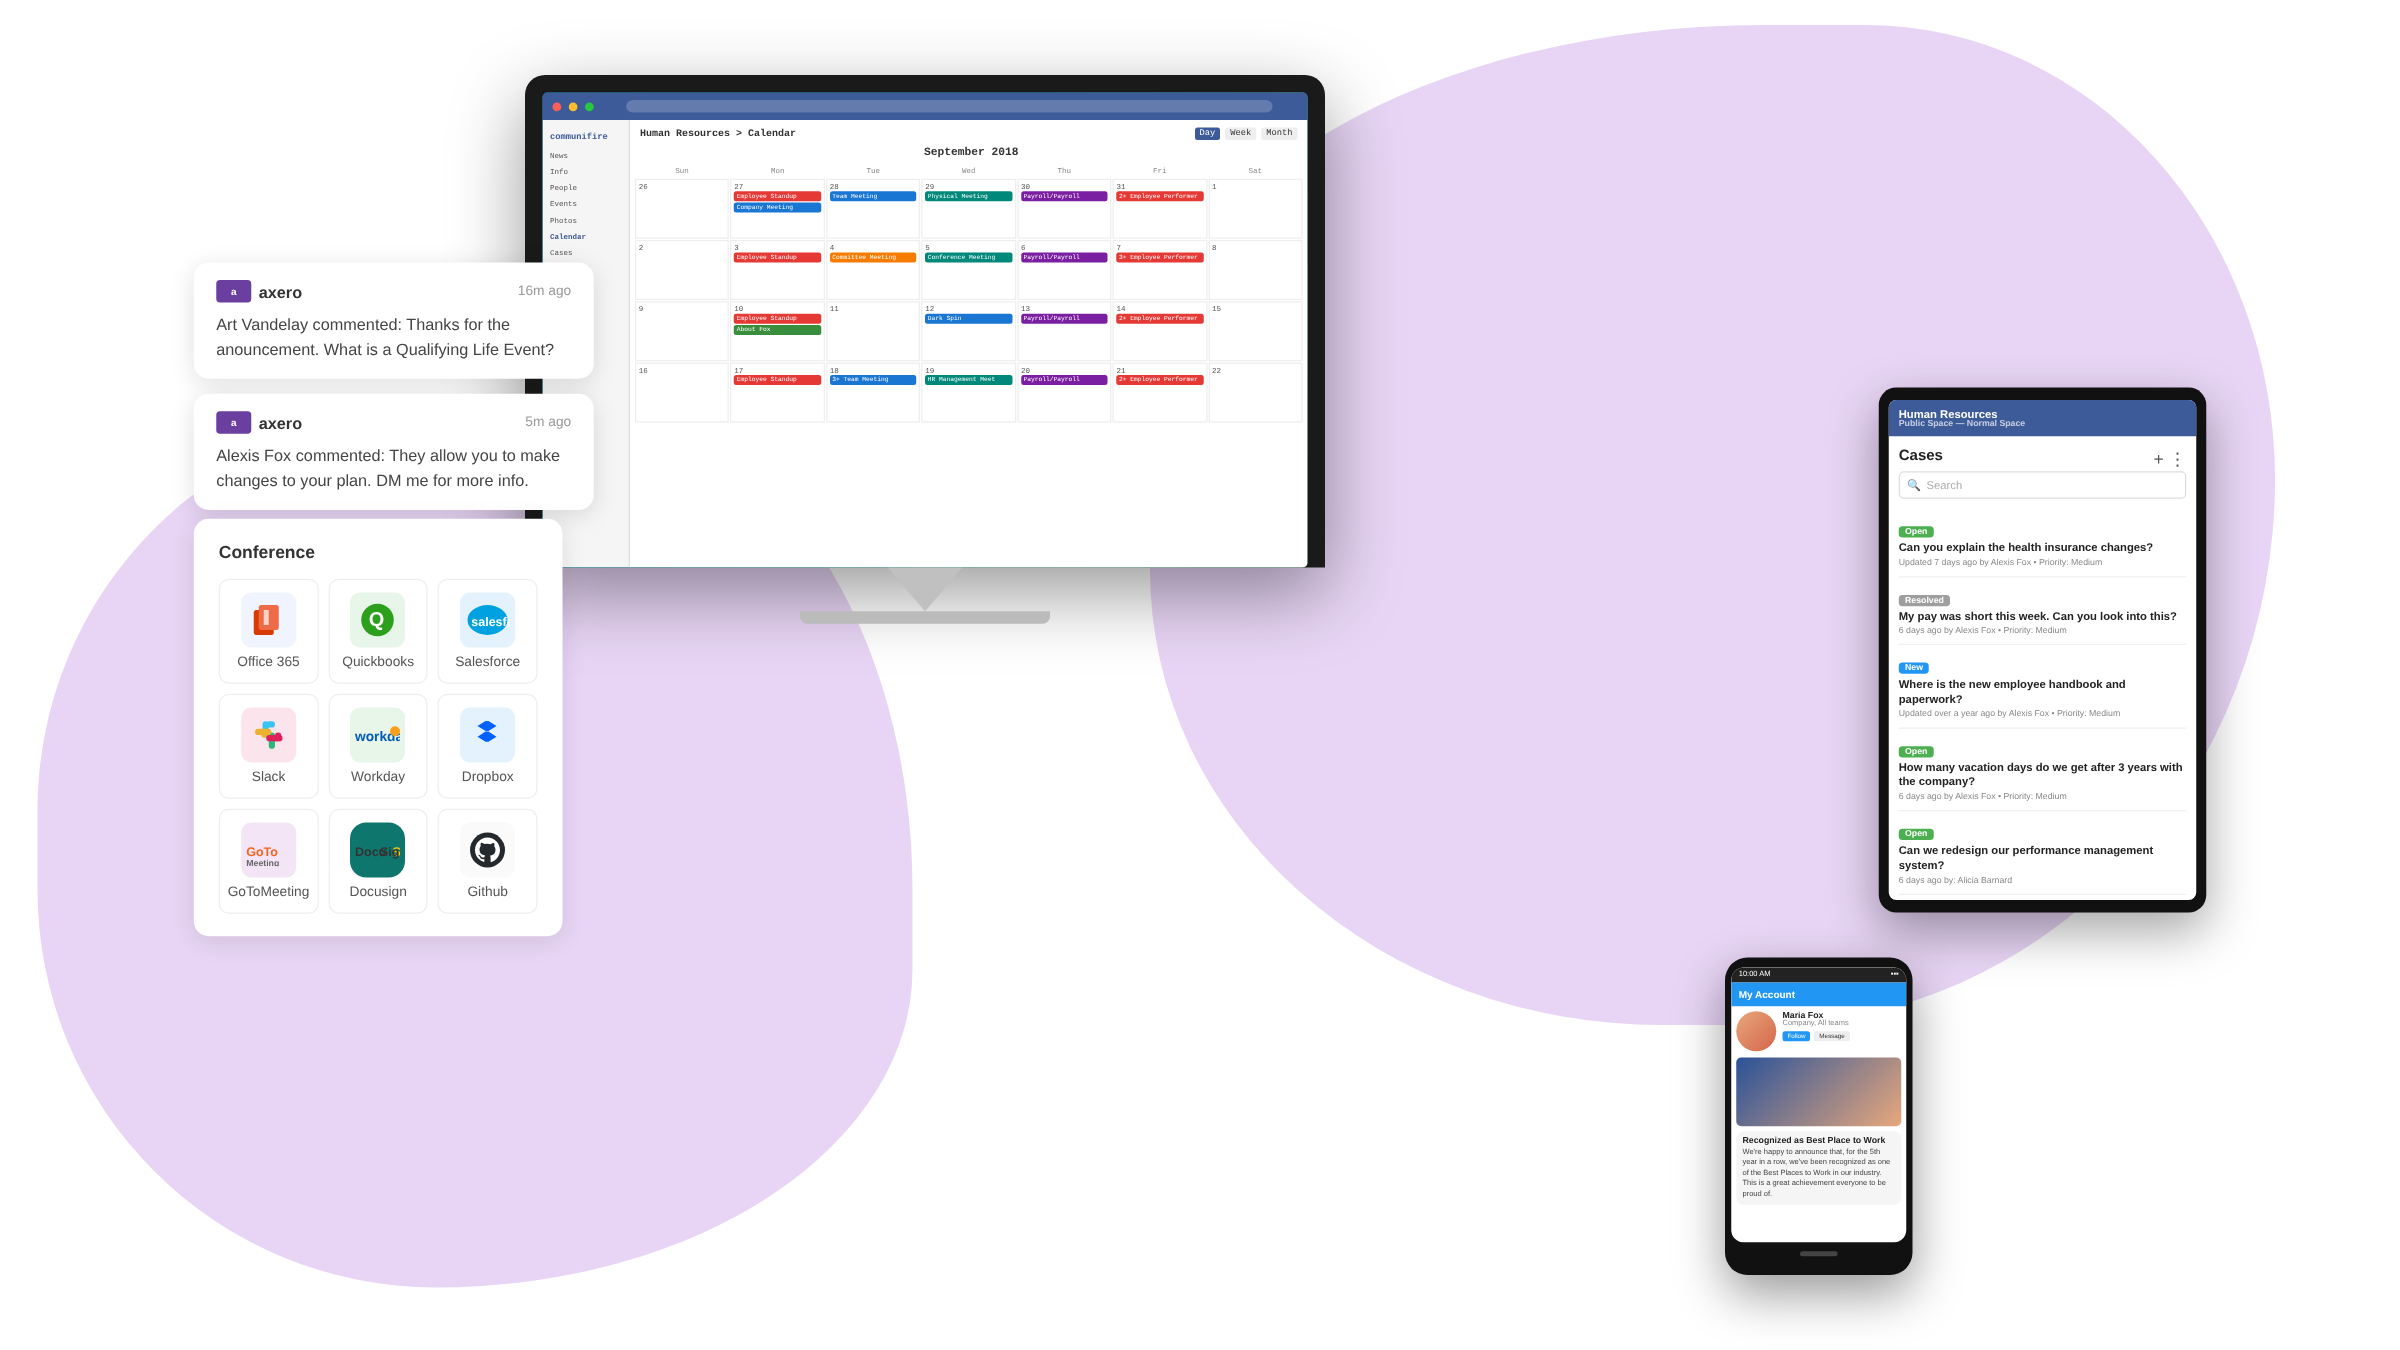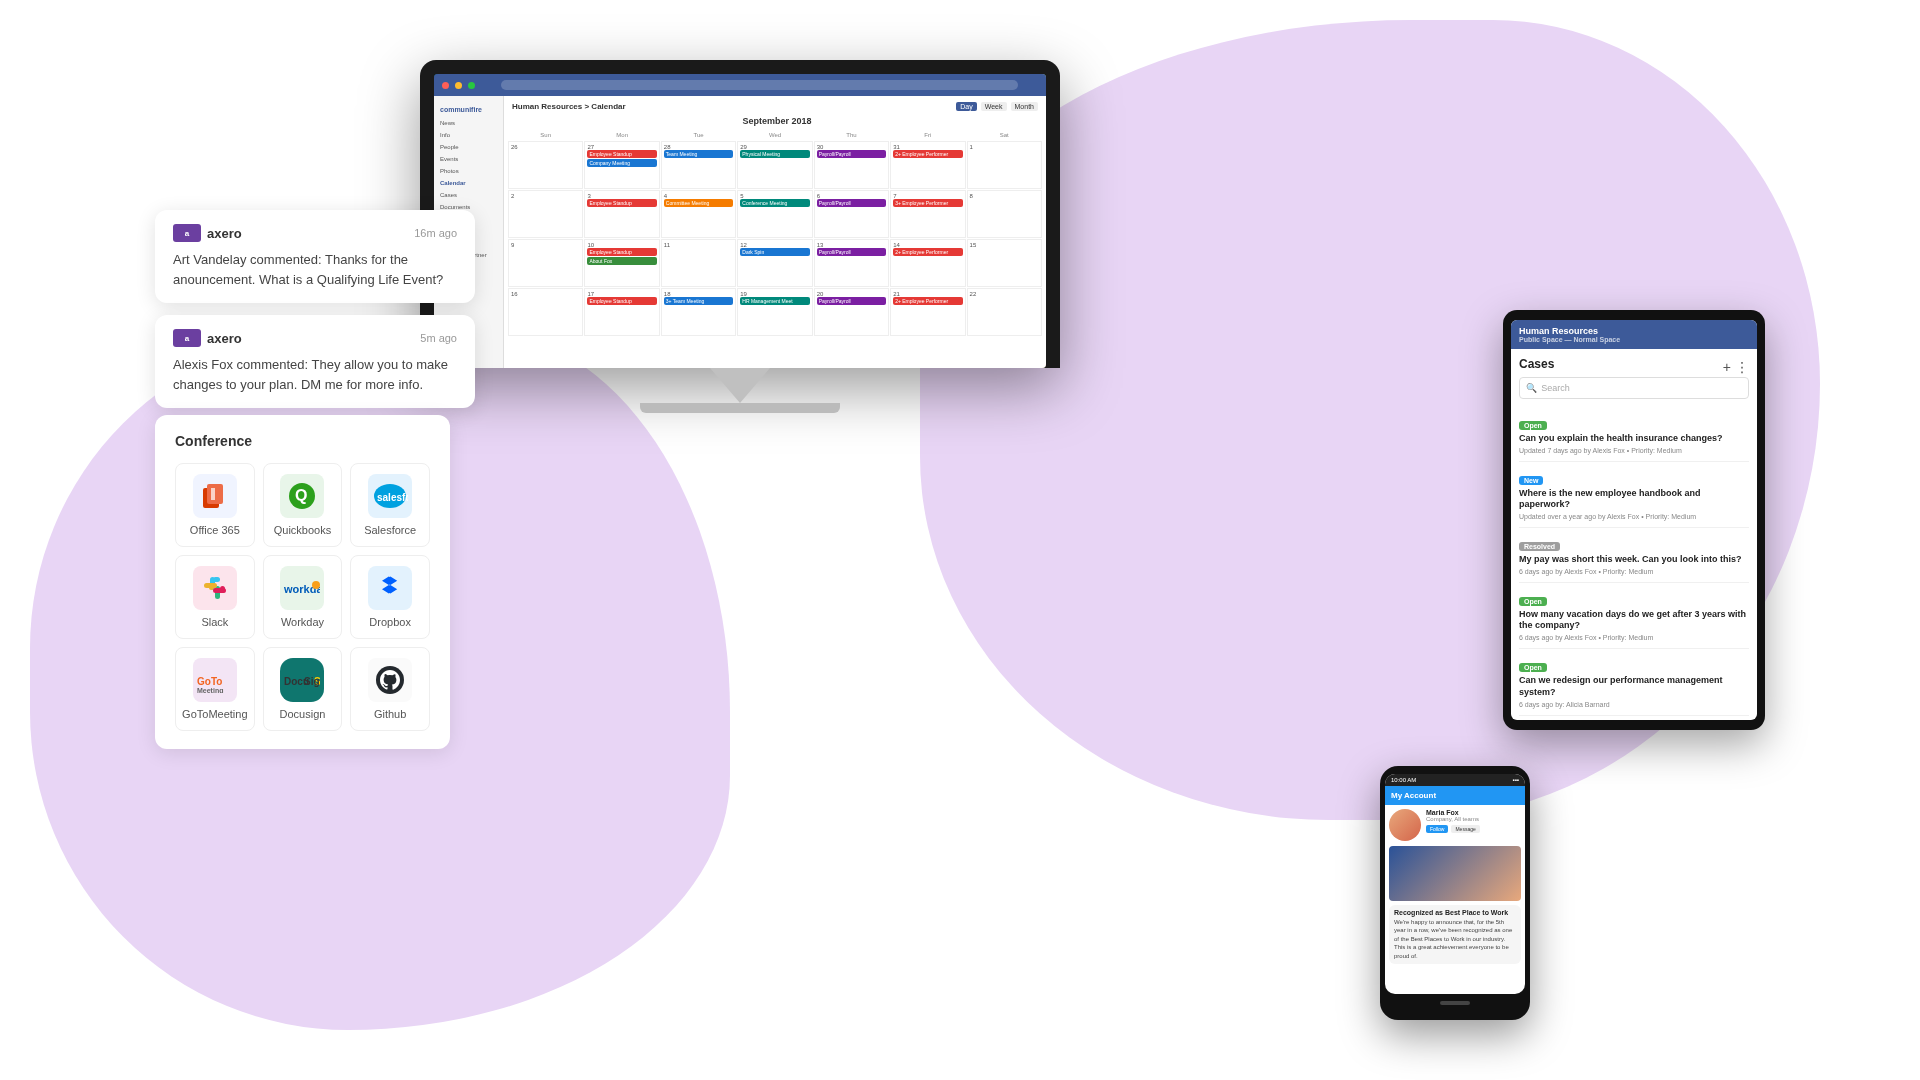--- a/index.html
+++ b/index.html
@@ -162,25 +162,26 @@
     }
     .monitor-frame {
       width: 640px;
       background: #1a1a1a;
       border-radius: 16px 16px 0 0;
       padding: 14px 14px 0 14px;
       box-shadow: 0 20px 60px rgba(0,0,0,0.4);
     }
     .monitor-screen {
       width: 100%;
-      height: 294px;
+      height: 380px;
       background: #14b8a6;
       border-radius: 4px;
       overflow: hidden;
       position: relative;
+      font-family: Liberation Mono, monospace;
     }
     .screen-bg {
       width: 100%;
       height: 100%;
       background: linear-gradient(135deg, #1e3c72 0%, #2a5298 40%, #e8a87c 80%, #d4654a 100%);
       position: absolute;
     }
     .screen-content {
       position: absolute;
       top: 0; left: 0; right: 0; bottom: 0;
@@ -733,28 +734,28 @@
           <span style="color:#aaa;margin-right:4px;">🔍</span>
           <span>Search</span>
         </div>
 
         <div class="case-item">
           <div><span class="case-badge badge-open">Open</span></div>
           <div class="case-question">Can you explain the health insurance changes?</div>
           <div class="case-meta">Updated 7 days ago by Alexis Fox • Priority: Medium</div>
         </div>
         <div class="case-item">
+          <div><span class="case-badge badge-resolved">Resolved</span></div>
+          <div class="case-question">My pay was short this week. Can you look into this?</div>
+          <div class="case-meta">6 days ago by Alexis Fox • Priority: Medium</div>
+        </div>
+        <div class="case-item">
           <div><span class="case-badge badge-new">New</span></div>
           <div class="case-question">Where is the new employee handbook and paperwork?</div>
           <div class="case-meta">Updated over a year ago by Alexis Fox • Priority: Medium</div>
-        </div>
-        <div class="case-item">
-          <div><span class="case-badge badge-resolved">Resolved</span></div>
-          <div class="case-question">My pay was short this week. Can you look into this?</div>
-          <div class="case-meta">6 days ago by Alexis Fox • Priority: Medium</div>
         </div>
         <div class="case-item">
           <div><span class="case-badge badge-open">Open</span></div>
           <div class="case-question">How many vacation days do we get after 3 years with the company?</div>
           <div class="case-meta">6 days ago by Alexis Fox • Priority: Medium</div>
         </div>
         <div class="case-item">
           <div><span class="case-badge badge-open">Open</span></div>
           <div class="case-question">Can we redesign our performance management system?</div>
           <div class="case-meta">6 days ago by: Alicia Barnard</div>

